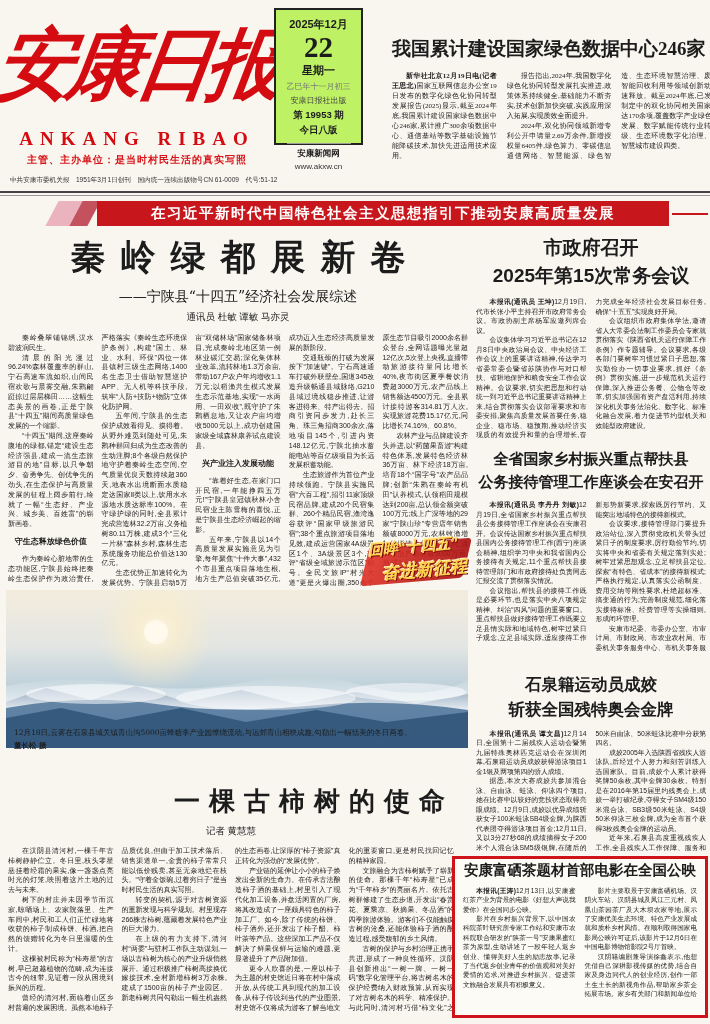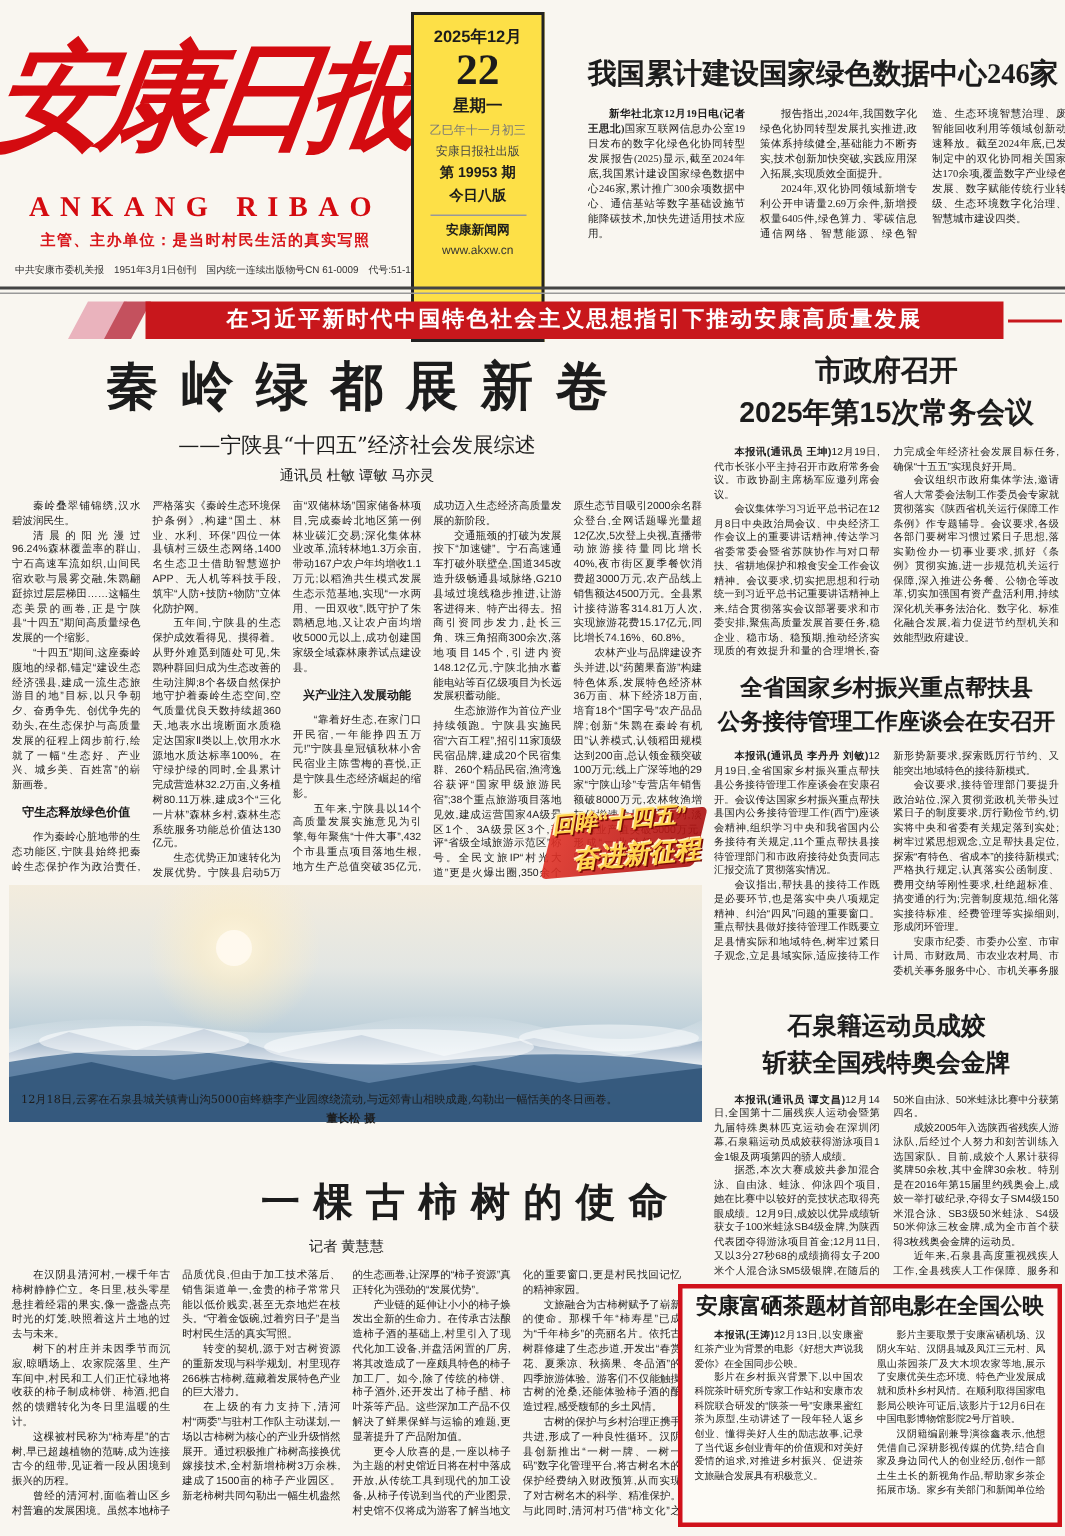--- a/index.html
+++ b/index.html
@@ -14,22 +14,22 @@
   .logo-text { font-family:"DejaVu Serif", serif; font-weight:bold; font-size:76px;
     color:#d40b10; letter-spacing:-6px; transform:skewX(-8deg) scaleY(1.02);
     white-space:nowrap; font-style:italic; }
   .logo-latin { position:absolute; left:4px; top:128px; width:266px; text-align:center;
     color:#d40b10; font-family:"Liberation Serif", serif; font-weight:bold;
     font-size:19px; letter-spacing:7px; }
   .logo-org { position:absolute; left:4px; top:153px; width:266px; text-align:center;
     color:#d8151a; font-size:10px; font-weight:bold; letter-spacing:1px; }
   .reg-row { position:absolute; left:10px; top:176px; width:256px;
     font-size:6.6px; color:#333; white-space:nowrap; }
-  .datebox { position:absolute; left:274px; top:8px; width:89px; height:220px;
-    border:2px solid #222; background:#fde047; text-align:center; padding-top:7px; }
+  .datebox { position:absolute; left:274px; top:8px; width:89px; height:137px;
+    border:2px solid #222; background:#bef264; text-align:center; padding-top:7px; }
   .db-ym { font-size:11px; font-weight:bold; }
   .db-day { font-size:29px; font-weight:bold; font-family:"Liberation Serif", serif; line-height:1.05; }
   .db-week { font-size:11px; font-weight:bold; margin-top:1px; }
   .db-lunar { font-size:8px; color:#777; margin-top:3px; }
   .db-pub { font-size:8px; color:#444; margin-top:3px; font-family:"DejaVu Serif", serif; }
   .db-issue { font-size:9.5px; font-weight:bold; margin-top:3px; }
   .db-pages { font-size:9.5px; font-weight:bold; margin-top:2px; }
   .db-sep { width:64px; margin:6px auto 4px; border-top:1px solid #999; }
   .db-site { font-size:8.5px; font-weight:bold; }
   .db-url { font-size:8px; color:#333; margin-top:2px; }
@@ -84,21 +84,21 @@
   .athlete { top:672px; }
   .athlete .h-line { font-size:16.5px; line-height:1.5; }
   .athlete .cols { margin-top:7px; column-count:2; column-gap:9px; font-size:6.8px;
     line-height:1.4; text-align:justify; height:126px; overflow:hidden; }
   
   .photo { position:absolute; left:6px; top:590px; width:462px; height:158px;
     overflow:hidden; background:#cfe0ec; }
   .photo svg { display:block; width:100%; height:100%; }
   .caption { position:absolute; left:14px; top:728px; width:446px;
     font-size:7.5px; font-family:"DejaVu Serif", serif; line-height:1.4; }
-  .credit { text-align:center; font-weight:bold; margin-top:2px; padding-right:6px; }
+  .credit { text-align:left; font-weight:bold; margin-top:2px; padding-right:6px; }
   
   .persimmon { position:absolute; left:8px; top:784px; width:446px; }
   .persimmon h1 { text-align:right; font-size:26px; font-weight:900; letter-spacing:9px;
     text-indent:9px; white-space:nowrap; }
   .persimmon .byline { text-align:center; font-size:9.5px; margin-top:6px; }
   .persimmon .cols { margin-top:8px; column-count:4; column-gap:8px; font-size:7px;
     line-height:1.4; text-align:justify; height:176px; overflow:hidden; }
   
   .moviebox { position:absolute; left:452px; top:856px; width:256px; height:162px;
     border:3px solid #d0121b; background:#fdfbf6; padding:2px 8px; }

